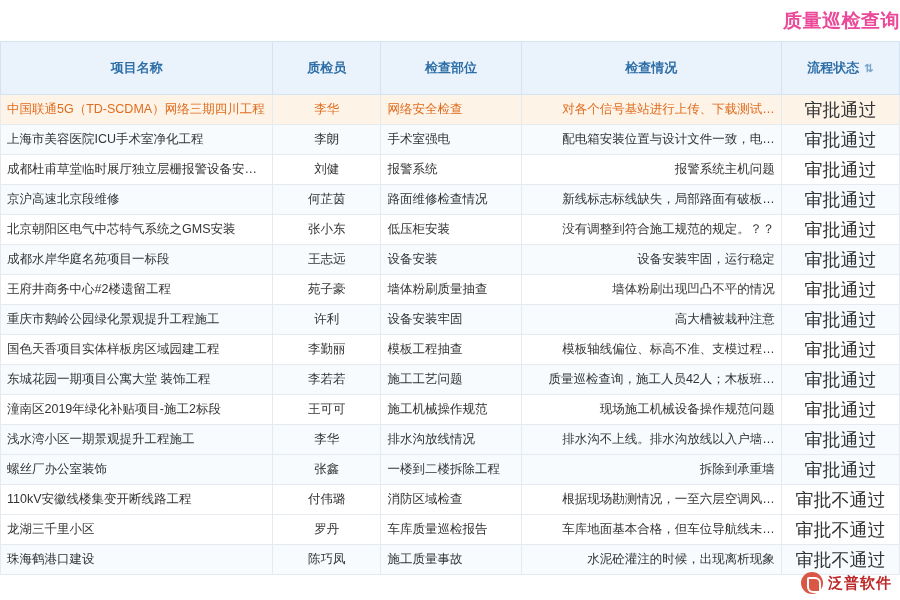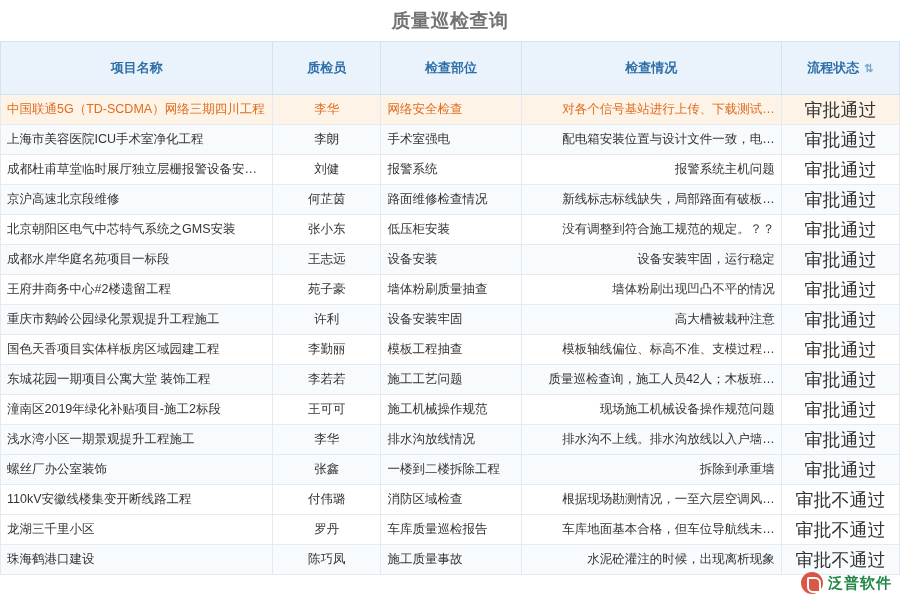--- a/index.html
+++ b/index.html
@@ -8,24 +8,24 @@
   }
   body {
     width: 900px;
     height: 600px;
     background: #ffffff;
     font-family: "Liberation Sans", sans-serif;
     overflow: hidden;
     position: relative;
   }
   .page-title {
-    text-align: center;
+    text-align: right;
     font-size: 19px;
     font-weight: bold;
-    color: #737373;
+    color: #ec4899;
     padding: 8px 0 7px 0;
     letter-spacing: 0.5px;
   }
   table.grid {
     width: 900px;
     border-collapse: collapse;
     table-layout: fixed;
     font-size: 12.5px;
   }
   table.grid th {
@@ -97,21 +97,21 @@
   .wm-logo:after {
     content: "";
     position: absolute;
     left: 6px; top: 5px;
     width: 10px; height: 12px;
     border: 2px solid #fff;
     border-radius: 2px 6px 2px 6px;
   }
   .wm-text {
     font-size: 15px;
-    color: #15803d;
+    color: #b91c1c;
     font-weight: bold;
     letter-spacing: 1px;
   }
 </style>
 </head>
 <body>
 
 <div class="page-title">质量巡检查询</div>
 
 <table class="grid">

